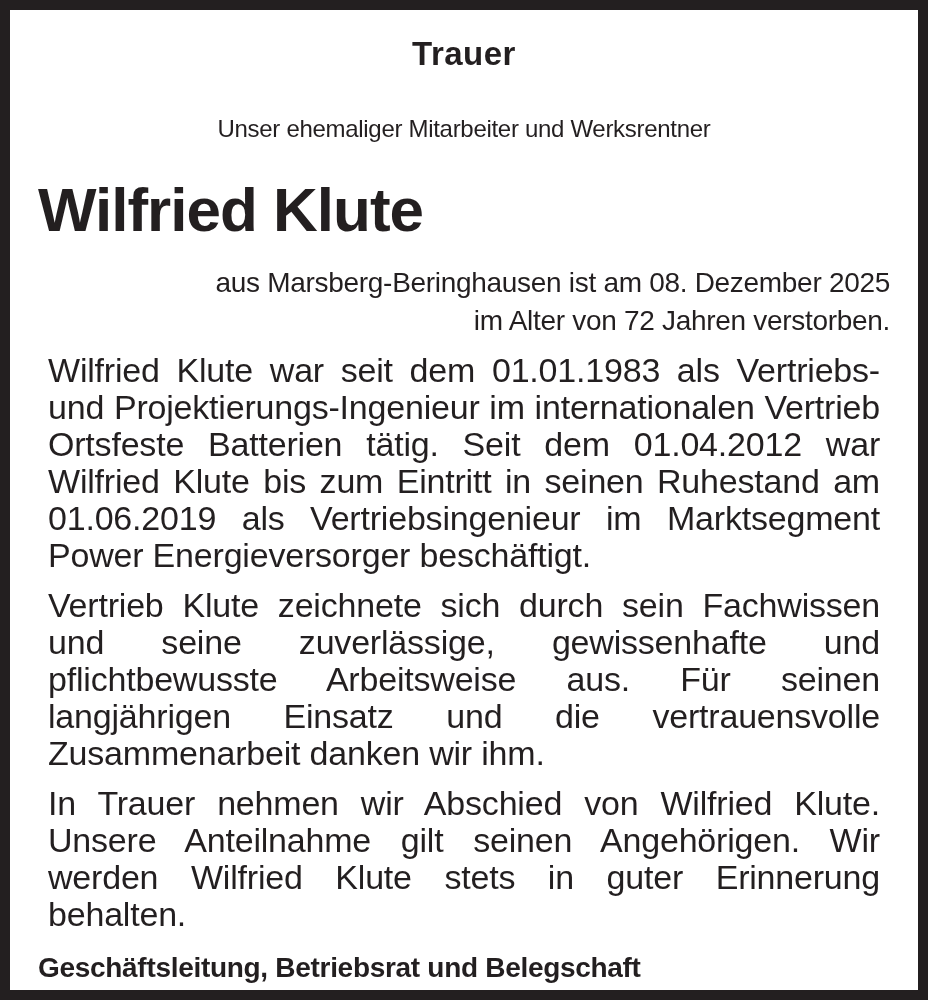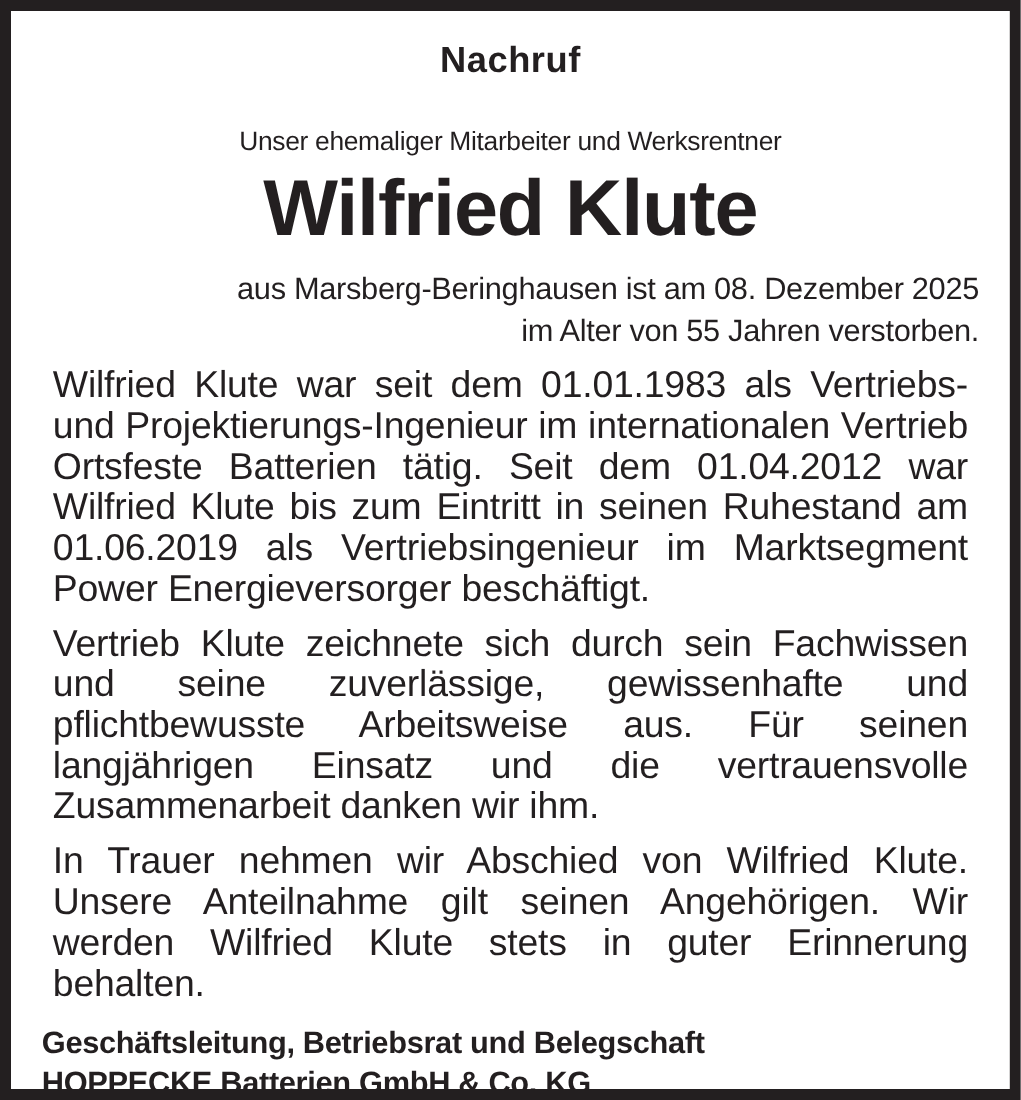--- a/index.html
+++ b/index.html
@@ -36,25 +36,25 @@
   }
   .intro {
     text-align: center;
     font-size: 24px;
     font-weight: normal;
     line-height: 34px;
     margin-top: 38px;
     letter-spacing: -0.3px;
   }
   .name {
-    text-align: center;
-    font-size: 72px;
+    text-align: left;
+    font-size: 62px;
     font-weight: bold;
     line-height: 72px;
-    margin-top: 8px;
+    margin-top: 28px;
     letter-spacing: -1px;
   }
   .death-info {
     text-align: right;
     font-size: 28px;
     line-height: 38px;
     margin-top: 18px;
     letter-spacing: -0.3px;
   }
   .body-text {
@@ -75,29 +75,29 @@
     margin-top: 16px;
     letter-spacing: -0.3px;
   }
 </style>
 </head>
 <body>
 
 <div class="frame">
   <div class="inner">
 
-    <div class="kicker">Nachruf</div>
+    <div class="kicker">Trauer</div>
 
     <div class="intro">Unser ehemaliger Mitarbeiter und Werksrentner</div>
 
     <div class="name">Wilfried Klute</div>
 
     <div class="death-info">
       <div>aus Marsberg-Beringhausen ist am 08. Dezember 2025</div>
-      <div>im Alter von 55 Jahren verstorben.</div>
+      <div>im Alter von 72 Jahren verstorben.</div>
     </div>
 
     <div class="body-text">
       <p>Wilfried Klute war seit dem 01.01.1983 als Vertriebs- und Projektierungs-Ingenieur im internationalen Vertrieb Ortsfeste Batterien tätig. Seit dem 01.04.2012 war Wilfried Klute bis zum Eintritt in seinen Ruhestand am 01.06.2019 als Vertriebsingenieur im Marktsegment Power Energieversorger beschäftigt.</p>
       <p>Vertrieb Klute zeichnete sich durch sein Fachwissen und seine zuverlässige, gewissenhafte und pflichtbewusste Arbeitsweise aus. Für seinen langjährigen Einsatz und die vertrauensvolle Zusammenarbeit danken wir ihm.</p>
       <p>In Trauer nehmen wir Abschied von Wilfried Klute. Unsere Anteilnahme gilt seinen Angehörigen. Wir werden Wilfried Klute stets in guter Erinnerung behalten.</p>
     </div>
 
     <div class="signature">
       <div>Geschäftsleitung, Betriebsrat und Belegschaft</div>

